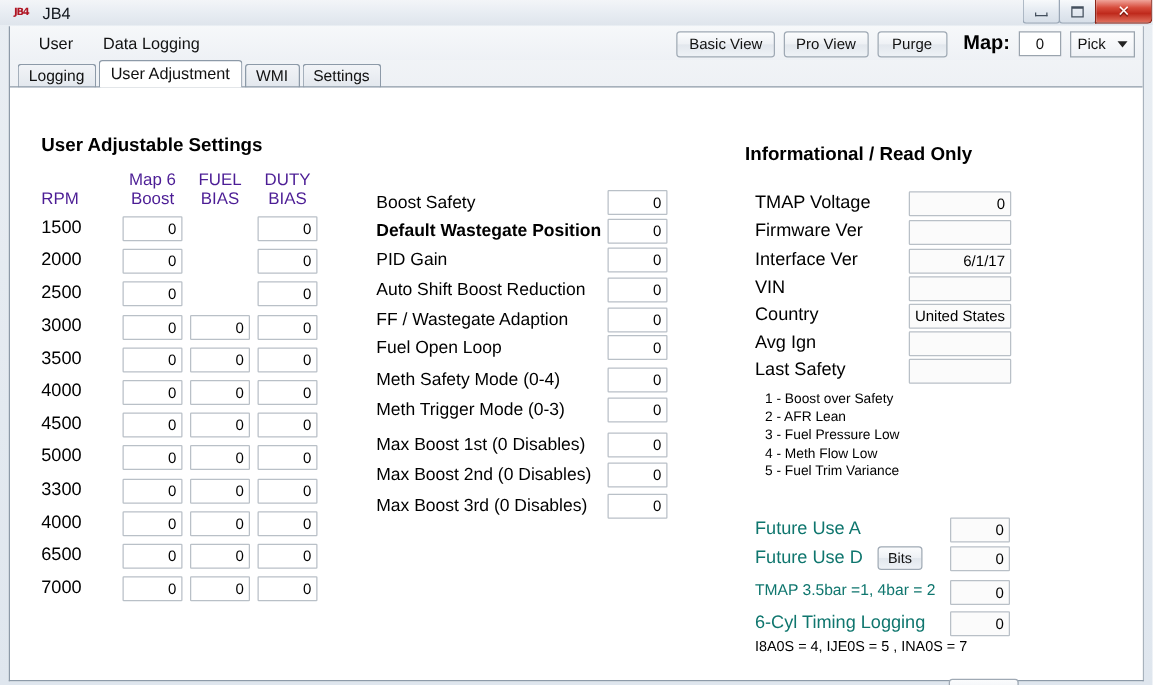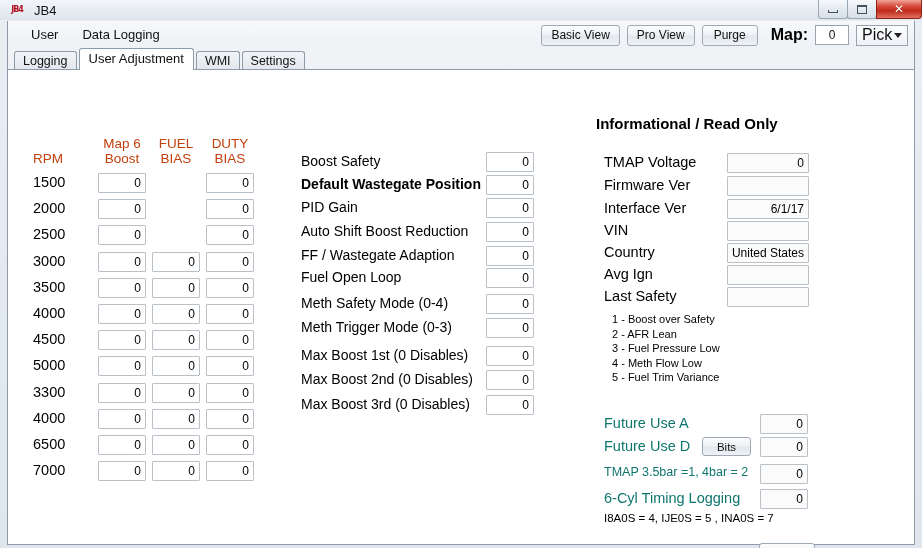--- a/index.html
+++ b/index.html
@@ -100,21 +100,21 @@
     font-size: 16px; font-weight: bold; color: #000; margin-left: 6px;
     white-space: nowrap;
   }
   #map-value {
     width: 34px; height: 20px; border: 1px solid #9aa4ae; background: #fff;
     font-size: 12px; color: #111; text-align: center; line-height: 18px;
   }
   #pick-combo {
     width: 52px; height: 21px; border: 1px solid #9aa4ae;
     background: linear-gradient(to bottom, #fdfdfe 0%, #eef1f5 100%);
-    font-size: 16px; color: #111;
+    font-size: 12px; color: #111;
     display: flex; align-items: center; padding-left: 5px; position: relative;
   }
   #pick-arrow {
     position: absolute; right: 5px; top: 50%; margin-top: -2px;
     width: 0; height: 0;
     border-left: 4px solid transparent; border-right: 4px solid transparent;
     border-top: 5px solid #222;
   }
 
   
@@ -152,21 +152,21 @@
 
   .section-title {
     position: absolute;
     font-size: 15px; font-weight: bold; color: #000;
     white-space: nowrap;
   }
 
   
   #rpm-table { position: absolute; left: 25px; top: 58px; }
   .col-head {
-    position: absolute; font-size: 13.5px; color: #c2410c; text-align: center;
+    position: absolute; font-size: 13.5px; color: #4c1d95; text-align: center;
     line-height: 15px; white-space: nowrap;
   }
   .rpm-label {
     position: absolute; font-size: 14.5px; color: #000; text-align: left;
     white-space: nowrap;
   }
   .cell {
     position: absolute;
     width: 48px; height: 20px;
     border: 1px solid #b9c0c7;
@@ -211,21 +211,21 @@
   .fu-field {
     position: absolute; left: 752px;
     width: 48px; height: 20px;
     border: 1px solid #b9c0c7; background: #fbfbfb;
     font-size: 12px; color: #000;
     text-align: right; line-height: 18px; padding-right: 4px;
     border-radius: 1px;
   }
   #bits-button {
     position: absolute; left: 694px; top: 367px;
-    width: 49px; height: 19px;
+    width: 36px; height: 19px;
     border: 1px solid #9fa9b4; border-radius: 3px;
     background: linear-gradient(to bottom, #fbfcfd 0%, #eef1f5 48%, #e2e7ed 52%, #eef2f6 100%);
     font-size: 11.5px; color: #111;
     display: flex; align-items: center; justify-content: center;
     cursor: default;
   }
   #note-line {
     position: absolute; left: 596px; top: 442px;
     font-size: 11.5px; color: #000; white-space: nowrap;
   }
@@ -283,20 +283,21 @@
       <div id="tabstrip">
         <div class="tab">Logging</div>
         <div class="tab active">User Adjustment</div>
         <div class="tab">WMI</div>
         <div class="tab">Settings</div>
       </div>
       <div id="tab-underline"></div>
 
       <div id="content">
 
+        <div class="section-title" style="left:25px; top:38px;">User Adjustable Settings</div>
 
         <div id="rpm-table">
             <div class="col-head" style="left: 0px; top: 23px; width: 44px; text-align: left;">RPM</div>
             <div class="col-head" style="left: 65px; top: 8px; width: 48px;">Map 6</div>
             <div class="col-head" style="left: 65px; top: 23px; width: 48px; text-align: center;">Boost</div>
             <div class="col-head" style="left: 119px; top: 8px; width: 48px;">FUEL</div>
             <div class="col-head" style="left: 119px; top: 23px; width: 48px; text-align: center;">BIAS</div>
             <div class="col-head" style="left: 173px; top: 8px; width: 48px;">DUTY</div>
             <div class="col-head" style="left: 173px; top: 23px; width: 48px; text-align: center;">BIAS</div>
             <div class="rpm-label" style="left: 0px; top: 46px;">1500</div>

